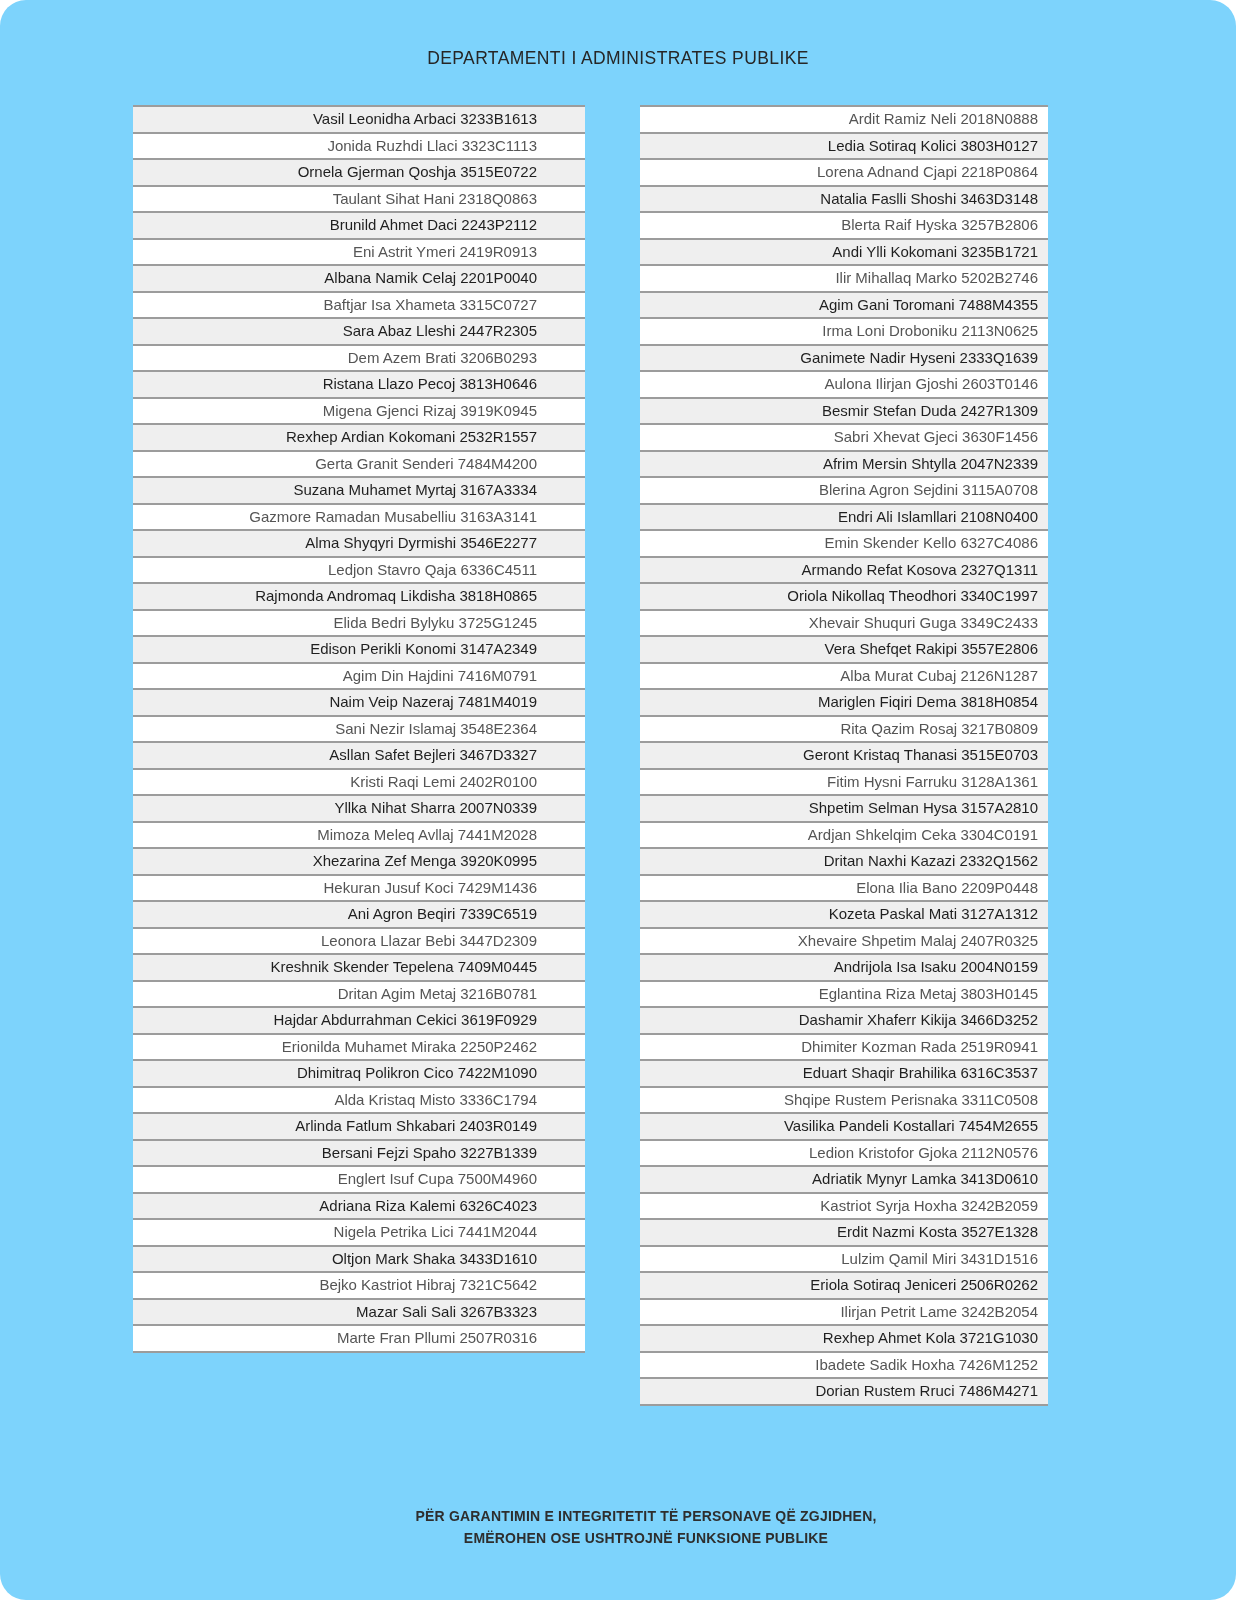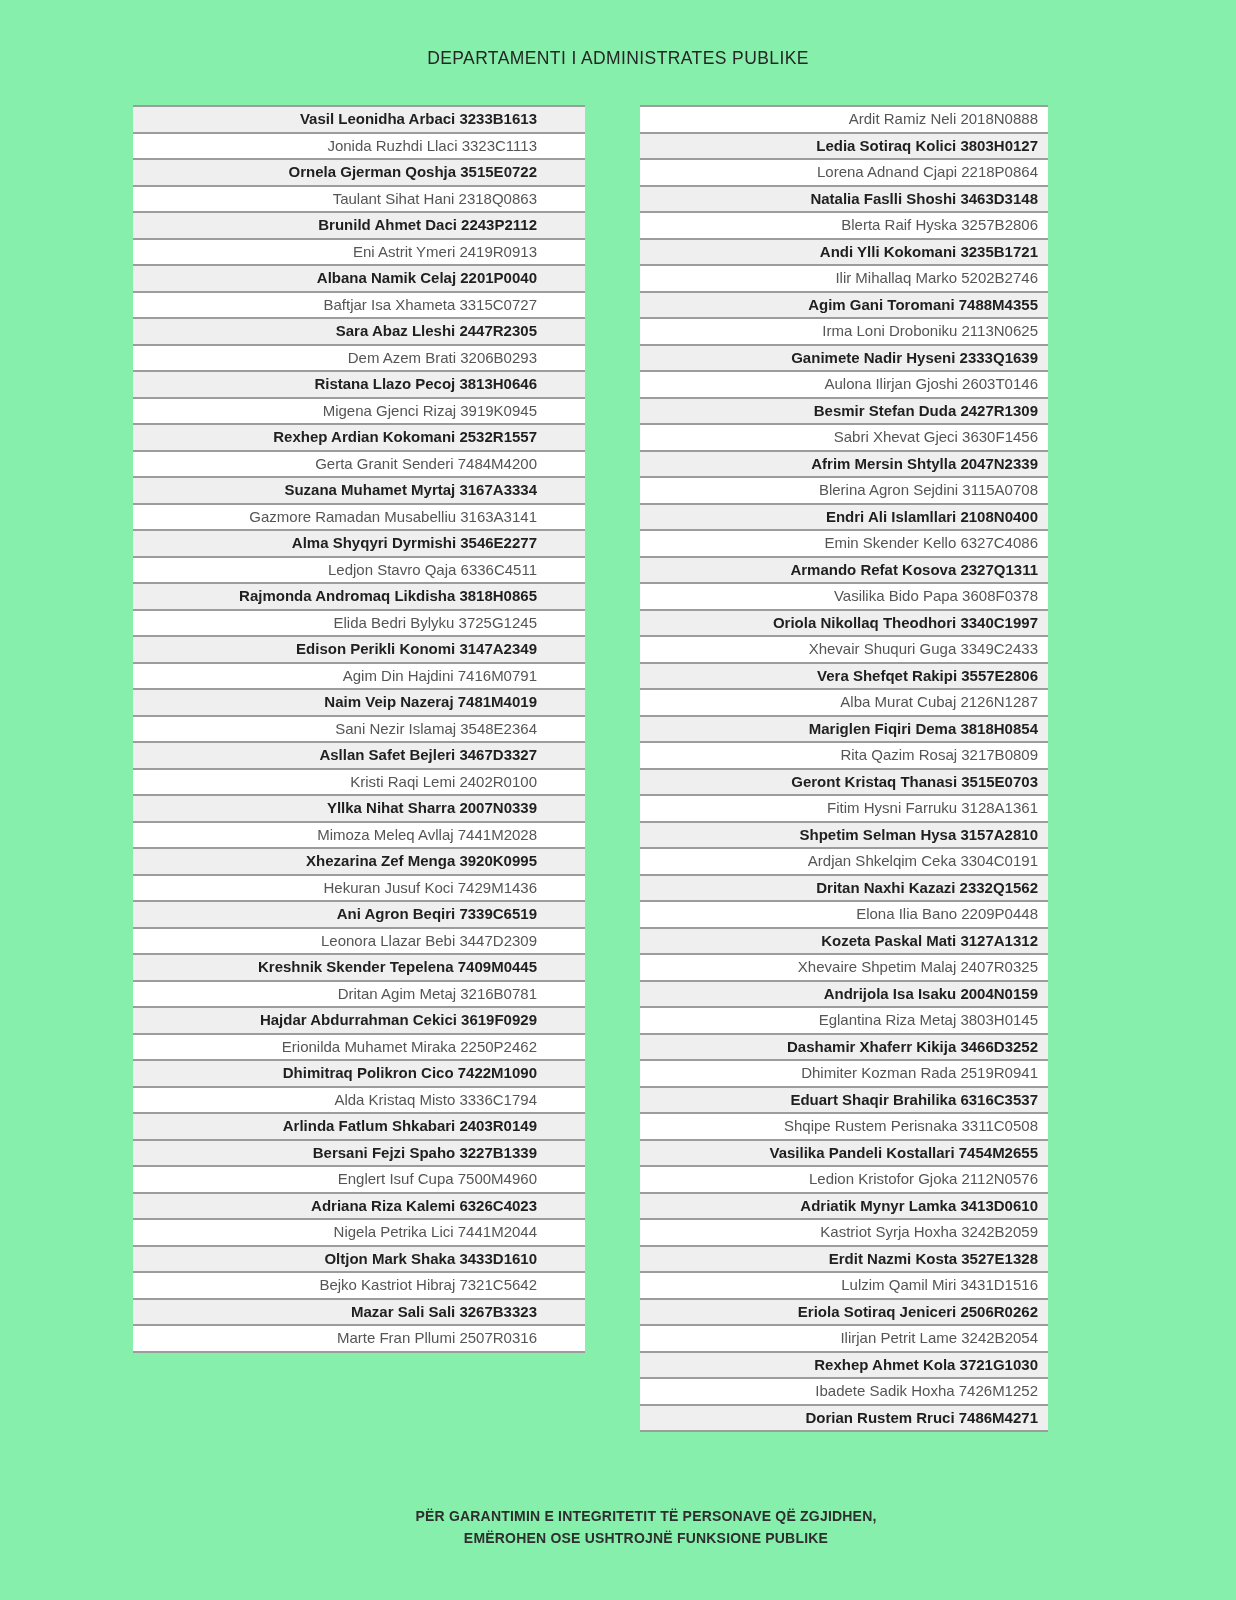--- a/index.html
+++ b/index.html
@@ -5,22 +5,23 @@
   html, body {
     margin: 0;
     padding: 0;
     background: #ffffff;
     font-family: "Liberation Sans", sans-serif;
   }
   .page {
     position: relative;
     width: 1236px;
     height: 1600px;
-    background: #86efac;
+    background: #7dd3fc;
     overflow: hidden;
+    border-radius: 26px;
   }
   .header {
     position: absolute;
     top: 48px;
     left: 0;
     width: 100%;
     text-align: center;
     font-size: 17.5px;
     letter-spacing: 0.4px;
     color: #262626;
@@ -42,21 +43,21 @@
     text-align: right;
     white-space: nowrap;
     color: var(--text-regular, #555555);
     background: #ffffff;
   }
   .col-left  .row { padding-right: 48px; }
   .col-right .row { padding-right: 10px; }
   .row.shaded {
     background: var(--row-shade, #efefef);
     color: var(--text-bold, #1f1f1f);
-    font-weight: 700;
+    font-weight: 400;
   }
   .footer {
     position: absolute;
     top: 1506px;
     left: 0;
     width: 100%;
     text-align: center;
     font-size: 14px;
     font-weight: 700;
     letter-spacing: 0.2px;
@@ -134,21 +135,20 @@
         <div class="row">Irma Loni Droboniku 2113N0625</div>
         <div class="row shaded">Ganimete Nadir Hyseni 2333Q1639</div>
         <div class="row">Aulona Ilirjan Gjoshi 2603T0146</div>
         <div class="row shaded">Besmir Stefan Duda 2427R1309</div>
         <div class="row">Sabri Xhevat Gjeci 3630F1456</div>
         <div class="row shaded">Afrim Mersin Shtylla 2047N2339</div>
         <div class="row">Blerina Agron Sejdini 3115A0708</div>
         <div class="row shaded">Endri Ali Islamllari 2108N0400</div>
         <div class="row">Emin Skender Kello 6327C4086</div>
         <div class="row shaded">Armando Refat Kosova 2327Q1311</div>
-        <div class="row">Vasilika Bido Papa 3608F0378</div>
         <div class="row shaded">Oriola Nikollaq Theodhori 3340C1997</div>
         <div class="row">Xhevair Shuquri Guga 3349C2433</div>
         <div class="row shaded">Vera Shefqet Rakipi 3557E2806</div>
         <div class="row">Alba Murat Cubaj 2126N1287</div>
         <div class="row shaded">Mariglen Fiqiri Dema 3818H0854</div>
         <div class="row">Rita Qazim Rosaj 3217B0809</div>
         <div class="row shaded">Geront Kristaq Thanasi 3515E0703</div>
         <div class="row">Fitim Hysni Farruku 3128A1361</div>
         <div class="row shaded">Shpetim Selman Hysa 3157A2810</div>
         <div class="row">Ardjan Shkelqim Ceka 3304C0191</div>

